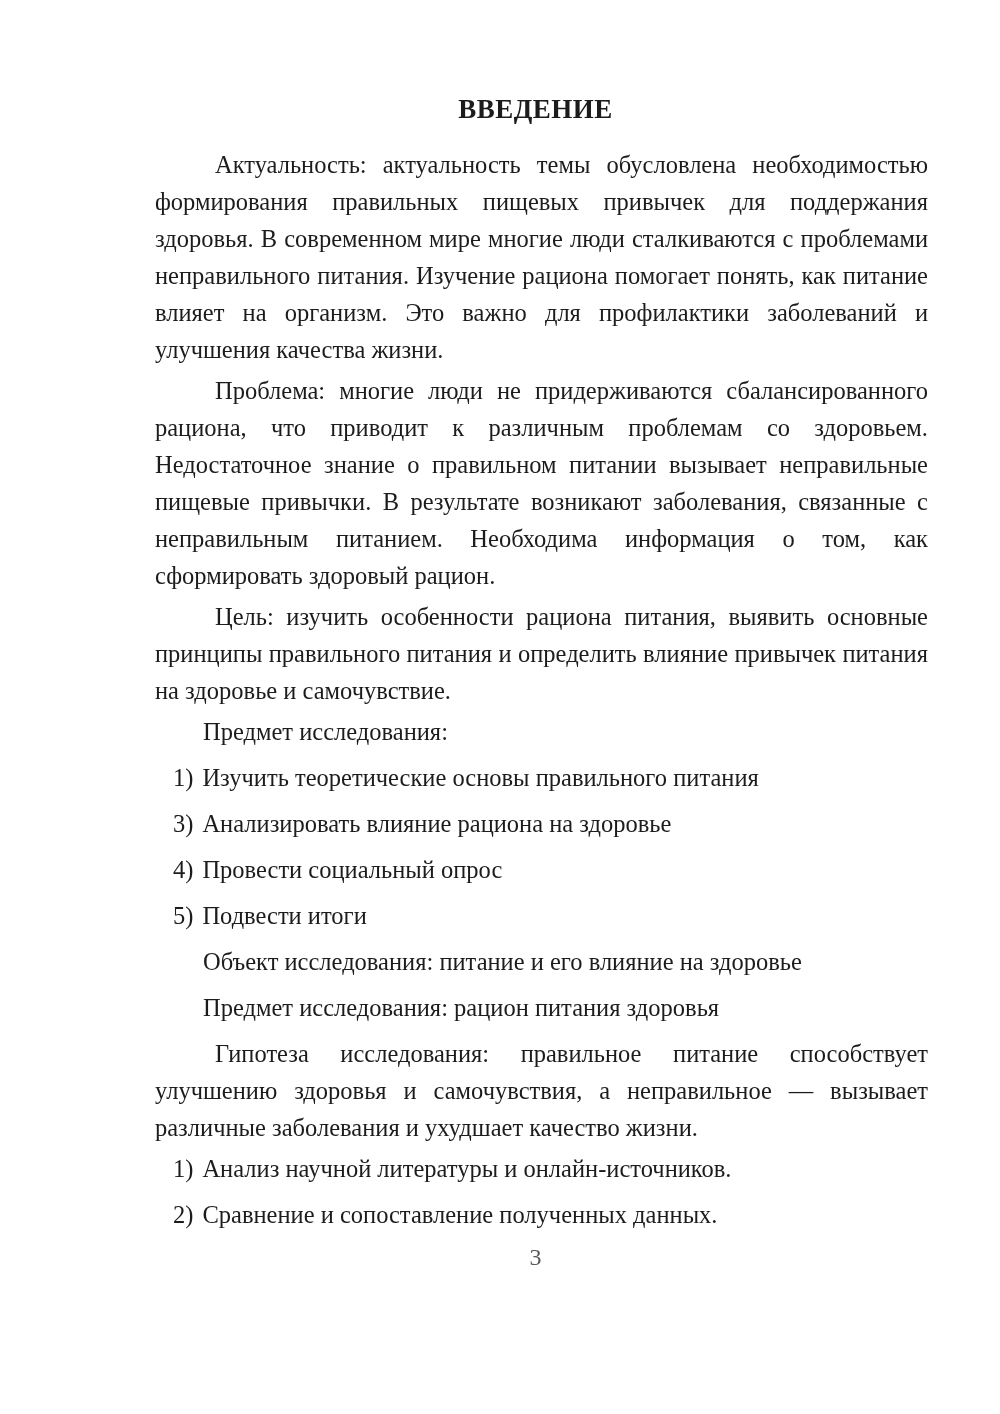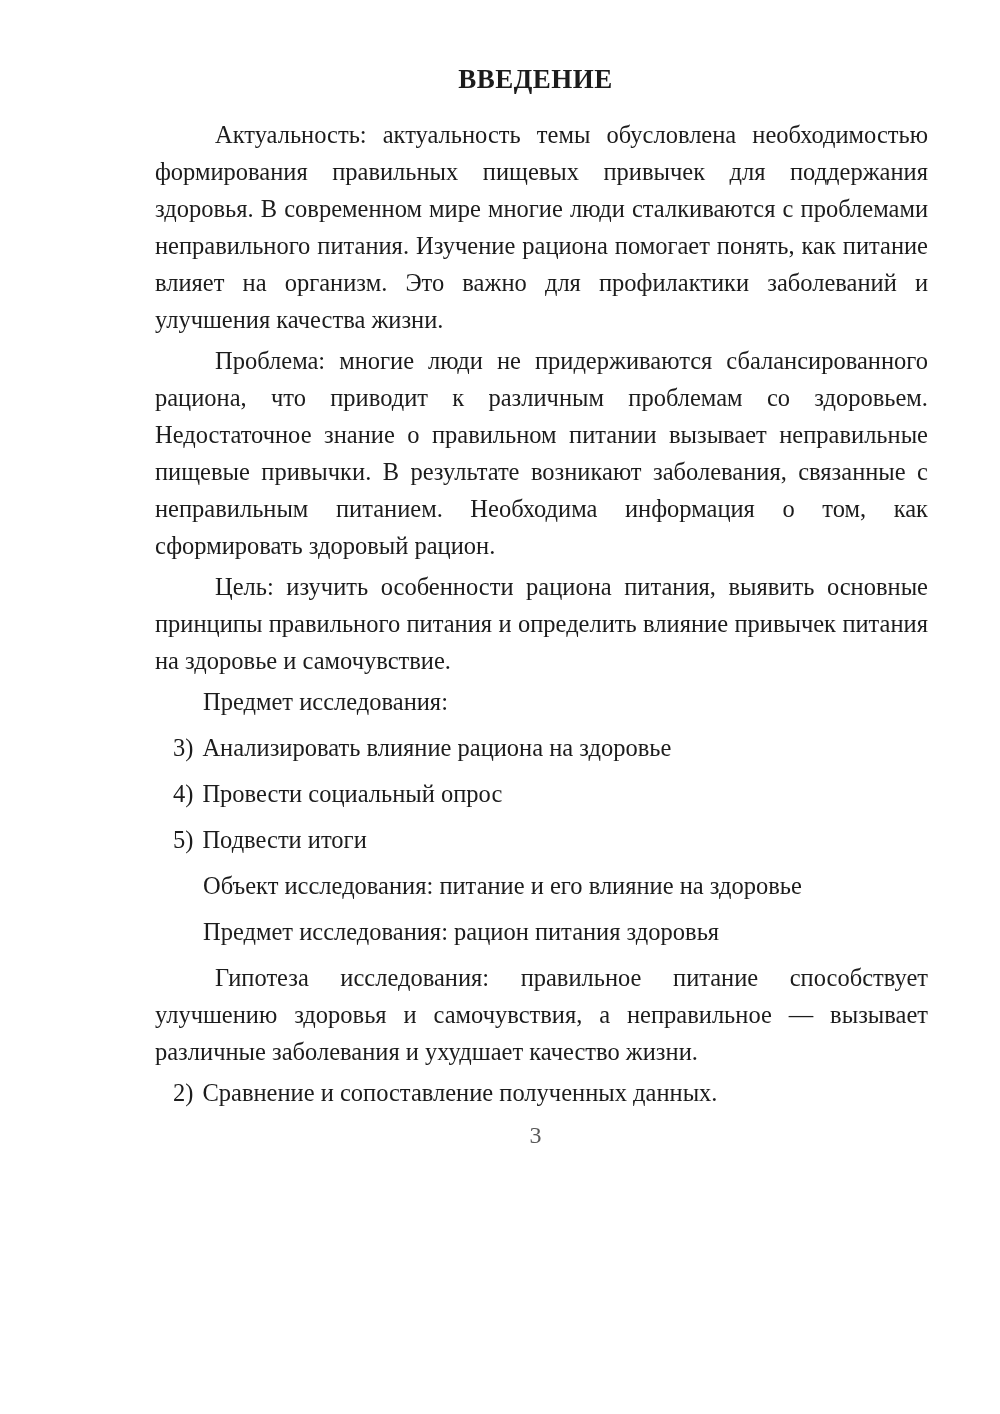--- a/index.html
+++ b/index.html
@@ -11,21 +11,21 @@
     width: 1000px;
     height: 1414px;
     overflow: hidden;
     font-family: "Liberation Serif", "DejaVu Serif", serif;
     color: #1c1c1c;
   }
   .page {
     box-sizing: border-box;
     width: 1000px;
     height: 1082px;
-    padding: 64px 72px 40px 143px;
+    padding: 94px 72px 40px 143px;
     background: #ffffff;
   }
   .doc-title {
     font-size: 27px;
     font-weight: bold;
     text-align: center;
     line-height: 30px;
     letter-spacing: 0.5px;
     margin: 0 0 22px 0;
   }
@@ -70,35 +70,41 @@
 
   <p class="para">Актуальность: актуальность темы обусловлена необходимостью формирования правильных пищевых привычек для поддержания здоровья. В современном мире многие люди сталкиваются с проблемами неправильного питания. Изучение рациона помогает понять, как питание влияет на организм. Это важно для профилактики заболеваний и улучшения качества жизни.</p>
 
   <p class="para">Проблема: многие люди не придерживаются сбалансированного рациона, что приводит к различным проблемам со здоровьем. Недостаточное знание о правильном питании вызывает неправильные пищевые привычки. В результате возникают заболевания, связанные с неправильным питанием. Необходима информация о том, как сформировать здоровый рацион.</p>
 
   <p class="para">Цель: изучить особенности рациона питания, выявить основные принципы правильного питания и определить влияние привычек питания на здоровье и самочувствие.</p>
 
   <p class="line-para">Предмет исследования:</p>
 
   <div class="list-item">
+    <span class="li-num">1)</span><span>Изучить теоретические основы правильного питания</span>
+  </div>
+  <div class="list-item">
     <span class="li-num">3)</span><span>Анализировать влияние рациона на здоровье</span>
   </div>
   <div class="list-item">
     <span class="li-num">4)</span><span>Провести социальный опрос</span>
   </div>
   <div class="list-item">
     <span class="li-num">5)</span><span>Подвести итоги</span>
   </div>
 
   <p class="line-para">Объект исследования: питание и его влияние на здоровье</p>
 
   <p class="line-para">Предмет исследования: рацион питания здоровья</p>
 
   <p class="para">Гипотеза исследования: правильное питание способствует улучшению здоровья и самочувствия, а неправильное — вызывает различные заболевания и ухудшает качество жизни.</p>
 
 
   <div class="list-item">
+    <span class="li-num">1)</span><span>Анализ научной литературы и онлайн-источников.</span>
+  </div>
+  <div class="list-item">
     <span class="li-num">2)</span><span>Сравнение и сопоставление полученных данных.</span>
   </div>
 
   <div class="page-number">3</div>
 
 </div>
 
 </body></html>

